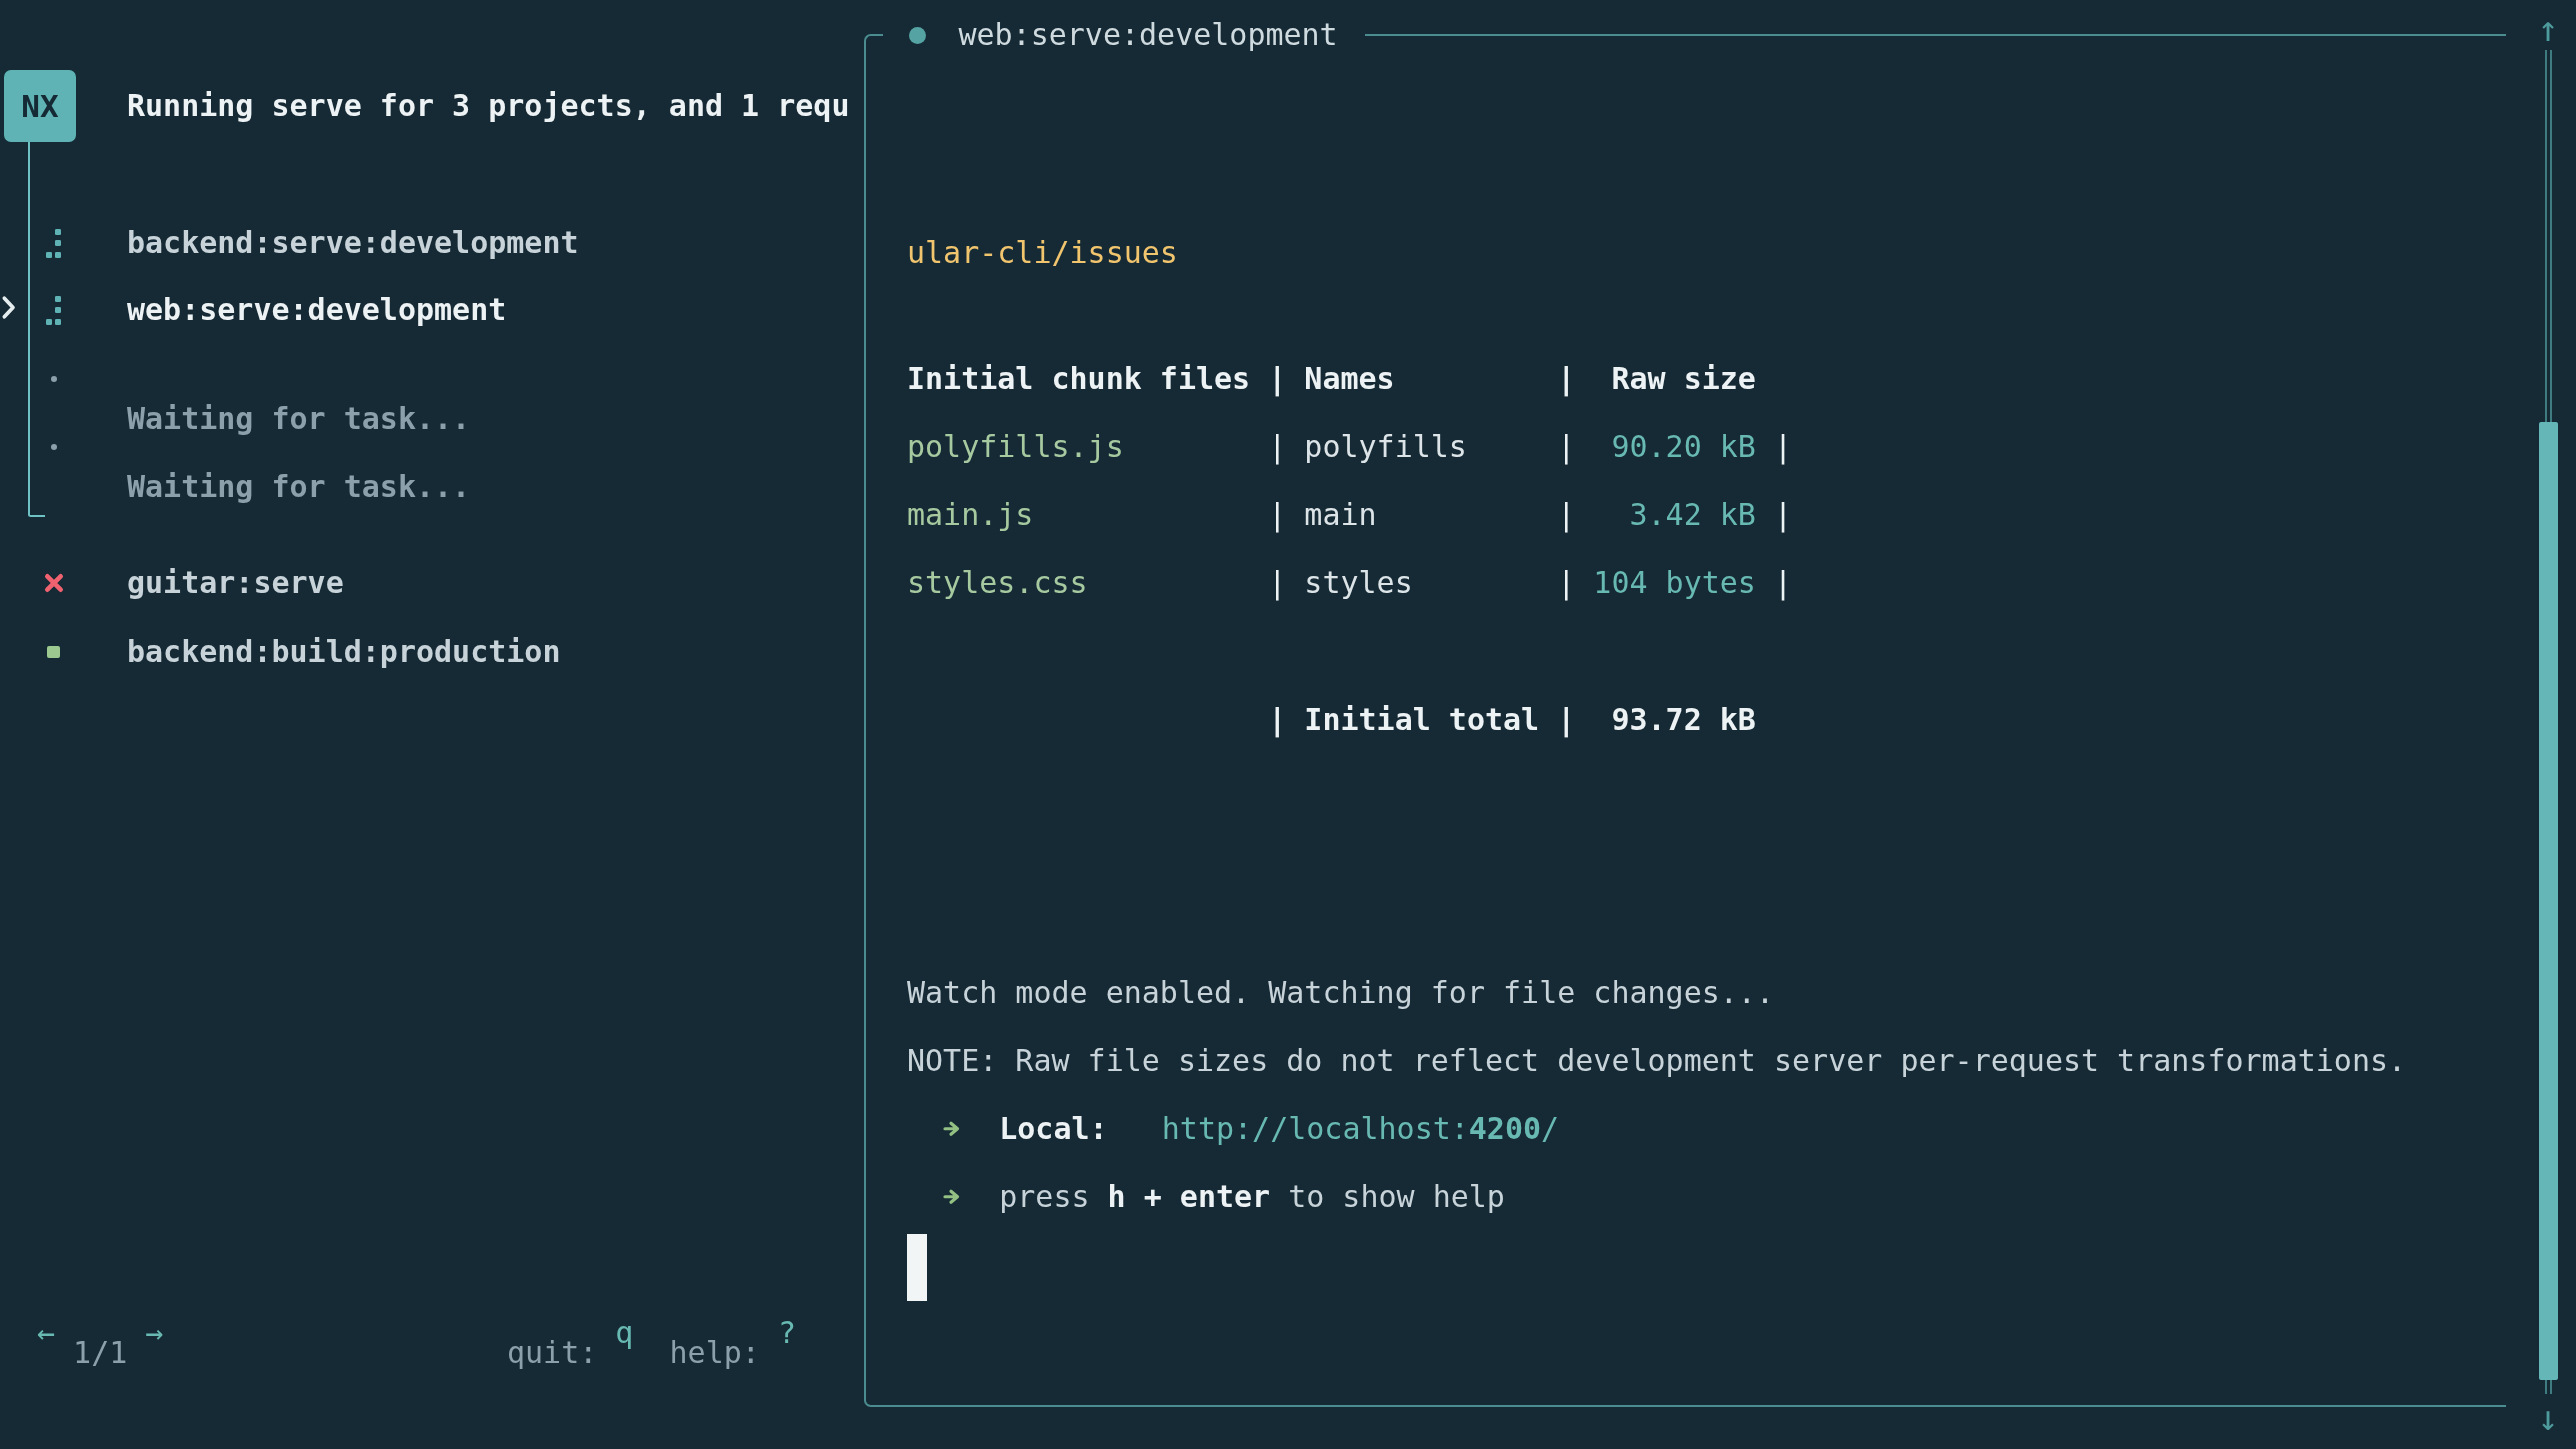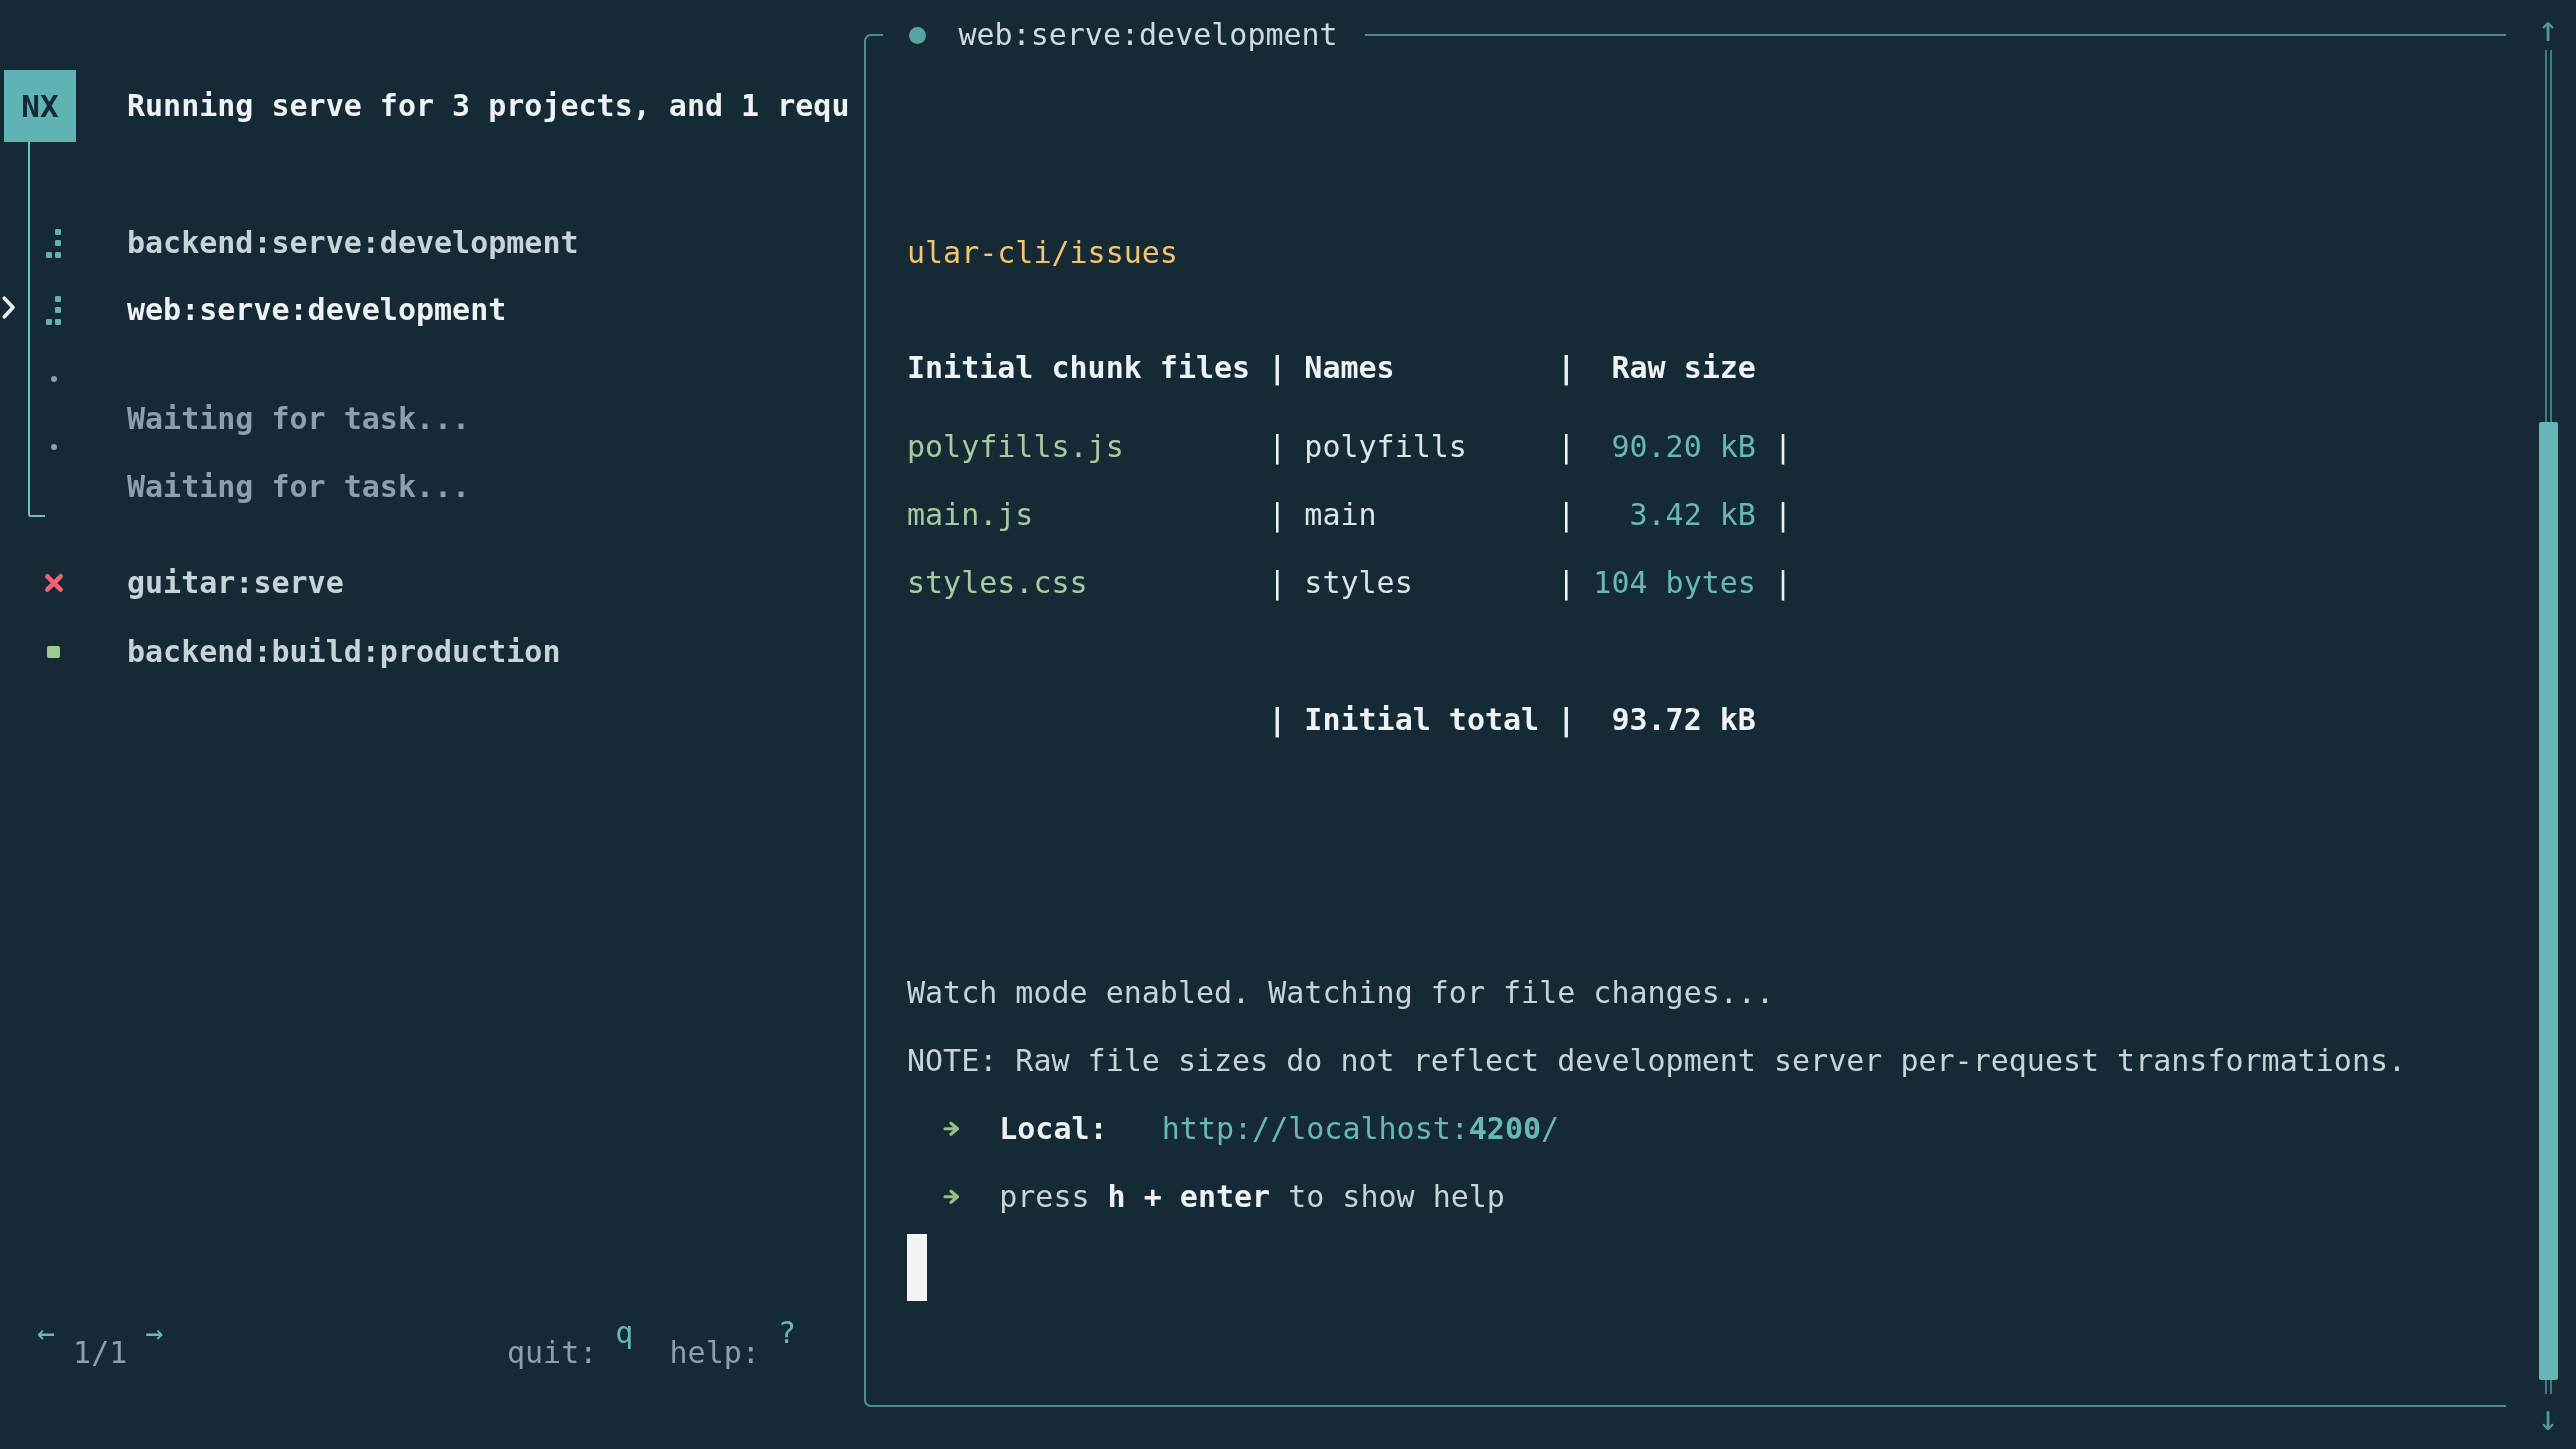--- a/index.html
+++ b/index.html
@@ -19,21 +19,21 @@
   .fg{color:var(--fg);}
   .teal{color:var(--teal);}
   .yellow{color:var(--yellow);}
   .greenfile{color:var(--greenfile);}
   .name{color:var(--name);}
   .ml1{margin-left:1ch;} .ml2{margin-left:2ch;} .ml3{margin-left:3ch;text-align:right;} .ml20{margin-left:20ch;}
 
   
   .nx-badge{position:absolute;left:4px;top:70px;width:72px;height:72px;background:var(--badge);
             color:var(--bg);font-weight:700;font-size:31px;display:flex;align-items:center;
-            justify-content:center;border-radius:0;}
+            justify-content:center;border-radius:7px;}
   .sidebar-title{position:absolute;left:127px;top:72px;height:68px;display:flex;align-items:center;
                  font-weight:700;color:var(--bright);white-space:pre;}
   .tree{position:absolute;left:28px;top:142px;width:14.8px;height:373px;
         border-left:2.7px solid var(--tree);border-bottom:2.7px solid var(--tree);
         border-bottom-left-radius:2.7px;}
   .row{position:absolute;left:0;width:859px;height:68px;}
   .row .icon{position:absolute;left:39px;top:0;height:100%;width:29.5px;display:flex;
              align-items:center;justify-content:center;}
   .row .label{position:absolute;left:127px;top:50%;transform:translateY(-50%);white-space:pre;font-weight:bold;}
   .chev{position:absolute;left:1.3px;top:50%;transform:translateY(-50%);}
@@ -137,21 +137,21 @@
   <div class="hotkeys"><span class="dim">quit:</span><span class="teal ml1">q</span><span class="dim ml2">help:</span><span class="teal ml1">?</span></div>
 
   <div class="frame"></div>
   <div class="chip">
       <span class="dot"></span>
       <span class="ttl">web:serve:development</span>
     </div>
 
   <div class="pline" style="top:219px"><span class="yellow">ular-cli/issues</span></div>
 
-  <div class="pline" style="top:334px"><span class="b bright">Initial chunk files </span><span class="b bright">|</span><span class="b bright ml1">Names         </span><span class="b bright">|</span><span class="b bright">  Raw size</span></div>
+  <div class="pline" style="top:345px"><span class="b bright">Initial chunk files </span><span class="b bright">|</span><span class="b bright ml1">Names         </span><span class="b bright">|</span><span class="b bright">  Raw size</span></div>
 
   <div class="pline" style="top:413px"><span class="greenfile">polyfills.js        </span><span class="bright">|</span><span class="name ml1">polyfills     </span><span class="bright">|</span><span class="teal">  90.20 kB</span><span class="bright ml1">|</span></div>
 
   <div class="pline" style="top:481px"><span class="greenfile">main.js             </span><span class="bright">|</span><span class="name ml1">main          </span><span class="bright">|</span><span class="teal">   3.42 kB</span><span class="bright ml1">|</span></div>
 
   <div class="pline" style="top:549px"><span class="greenfile">styles.css          </span><span class="bright">|</span><span class="name ml1">styles        </span><span class="bright">|</span><span class="teal"> 104 bytes</span><span class="bright ml1">|</span></div>
 
   <div class="pline" style="top:686px"><span class="b bright ml20">|</span><span class="b bright ml1">Initial total </span><span class="b bright">|</span><span class="b bright">  93.72 kB</span></div>
 
   <div class="pline" style="top:959px"><span class="fg">Watch mode enabled. Watching for file changes...</span></div>

